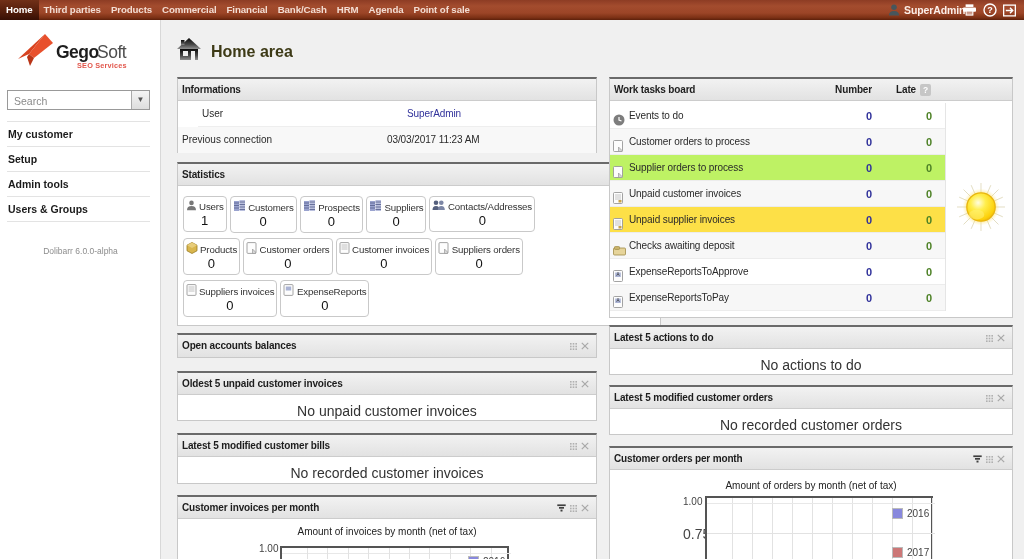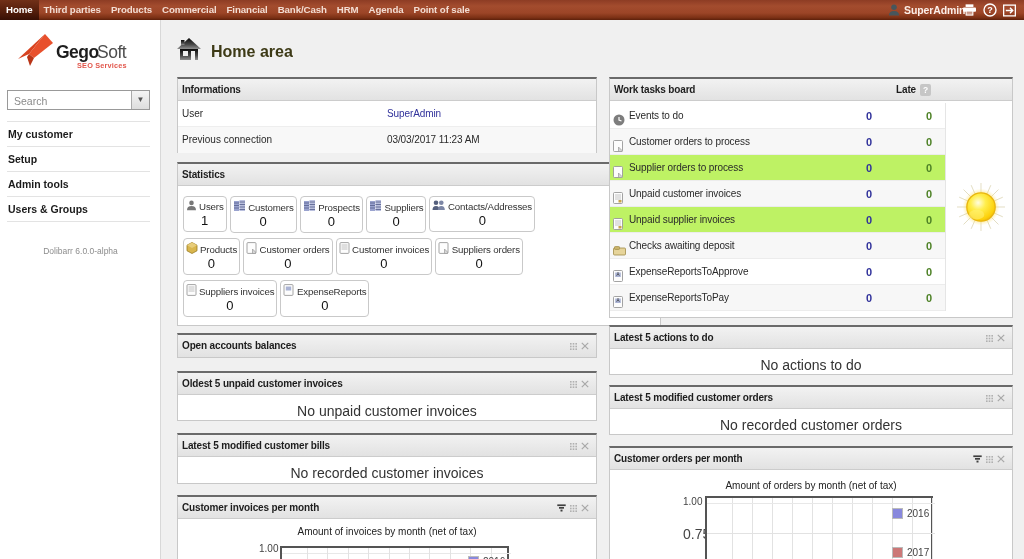--- a/index.html
+++ b/index.html
@@ -134,21 +134,21 @@
         <rect x="3" y="11" width="18" height="11" fill="url(#hg)"></rect>
         <rect x="6" y="13" width="5" height="5" fill="#f0f0f0"></rect>
         <rect x="14" y="13" width="4" height="9" fill="#f0f0f0"></rect>
         <rect x="4" y="2" width="3.5" height="5" fill="url(#hg)"></rect>
       </svg>
       <span class="t">Home area</span>
     </div>
 
     <div class="panel" style="left:15px; top:57px; width:420px; height:76px;">
       <div class="phead">Informations</div>
-      <div class="irow" style="background:#fff;">User<span class="val" style="color:#31329b;">SuperAdmin</span></div>
+      <div class="irow" style="background:#fff;margin-left:20px;">User<span class="val" style="color:#31329b;">SuperAdmin</span></div>
       <div class="irow" style="background:#f8f8f8; border-bottom:none;">Previous connection<span class="val">03/03/2017 11:23 AM</span></div>
     </div>
 
     <div class="panel" style="left:15px; top:142px; width:484px; height:164px;">
       <div class="phead">Statistics</div>
       <div id="statbody">
         <div class="srow"><div class="sbox"><div class="lab"><svg width="11" height="11" viewBox="0 0 13 13" style="vertical-align:-1px">
                   <circle cx="6.5" cy="3.4" r="2.7" fill="#777"></circle>
                   <path d="M1.2 12 Q1.2 7.2 6.5 7.2 Q11.8 7.2 11.8 12 Z" fill="#777"></path>
                 </svg> Users</div><div class="num">1</div></div><div class="sbox"><div class="lab"><svg width="13" height="12" viewBox="0 0 13 12" style="vertical-align:-1px">
@@ -334,20 +334,21 @@
           <div class="gline" style="left:147px"></div>
           <div class="gline" style="left:168px"></div>
           <div class="gline" style="left:188px"></div>
           <div class="gline" style="left:209px"></div>
         <div class="leg" style="left:186px; top:8px;"><span class="sq" style="background:#8888dd;"></span>2016</div>
       </div>
     </div>
 
     <div class="panel" style="left:447px; top:57px; width:404px; height:241px;">
       <div class="phead">Work tasks board
+        <span class="wth" style="left:0; width:262px; text-align:right;">Number</span>
         <span class="wth" style="left:262px; width:44px; text-align:right;">Late</span>
         <svg style="position:absolute; left:310px; top:5px;" width="11" height="12" viewBox="0 0 11 12">
             <rect x="0" y="0" width="11" height="12" rx="2" fill="#c6c6c6"></rect>
             <text x="5.5" y="9" text-anchor="middle" font-size="8.5" font-weight="bold" fill="#fff" font-family="Liberation Sans">?</text>
           </svg>
       </div>
       <div style="position:absolute; left:0; top:24px; width:336px; border-right:1px solid #e5e5e5;">
         <div class="wrow" style="background:#fff;">
             <span class="ic"><svg width="12" height="12" viewBox="0 0 12 12">
                 <circle cx="6" cy="6" r="5.5" fill="#7d7d7d"></circle>
@@ -382,21 +383,21 @@
                   <line x1="2" y1="3" x2="8" y2="3"></line>
                   <line x1="2" y1="5" x2="8" y2="5"></line>
                   <line x1="2" y1="7" x2="8" y2="7"></line>
                 </g>
                 <rect x="5.5" y="8" width="3" height="2.5" fill="#c9a44a"></rect>
               </svg></span>
             <span class="lb">Unpaid customer invoices</span>
             <span class="n1">0</span>
             <span class="n2">0</span>
           </div>
-        <div class="wrow" style="background:#bef264;">
+        <div class="wrow" style="background:#fde047;">
             <span class="ic"><svg width="10" height="12" viewBox="0 0 10 12">
                 <rect x="0.5" y="0.5" width="9" height="11" rx="1" fill="#fdfdfd" stroke="#999" stroke-width="0.9"></rect>
                 <g stroke="#b5b5b5" stroke-width="0.8">
                   <line x1="2" y1="3" x2="8" y2="3"></line>
                   <line x1="2" y1="5" x2="8" y2="5"></line>
                   <line x1="2" y1="7" x2="8" y2="7"></line>
                 </g>
                 <rect x="5.5" y="8" width="3" height="2.5" fill="#c9a44a"></rect>
               </svg></span>
             <span class="lb">Unpaid supplier invoices</span>

